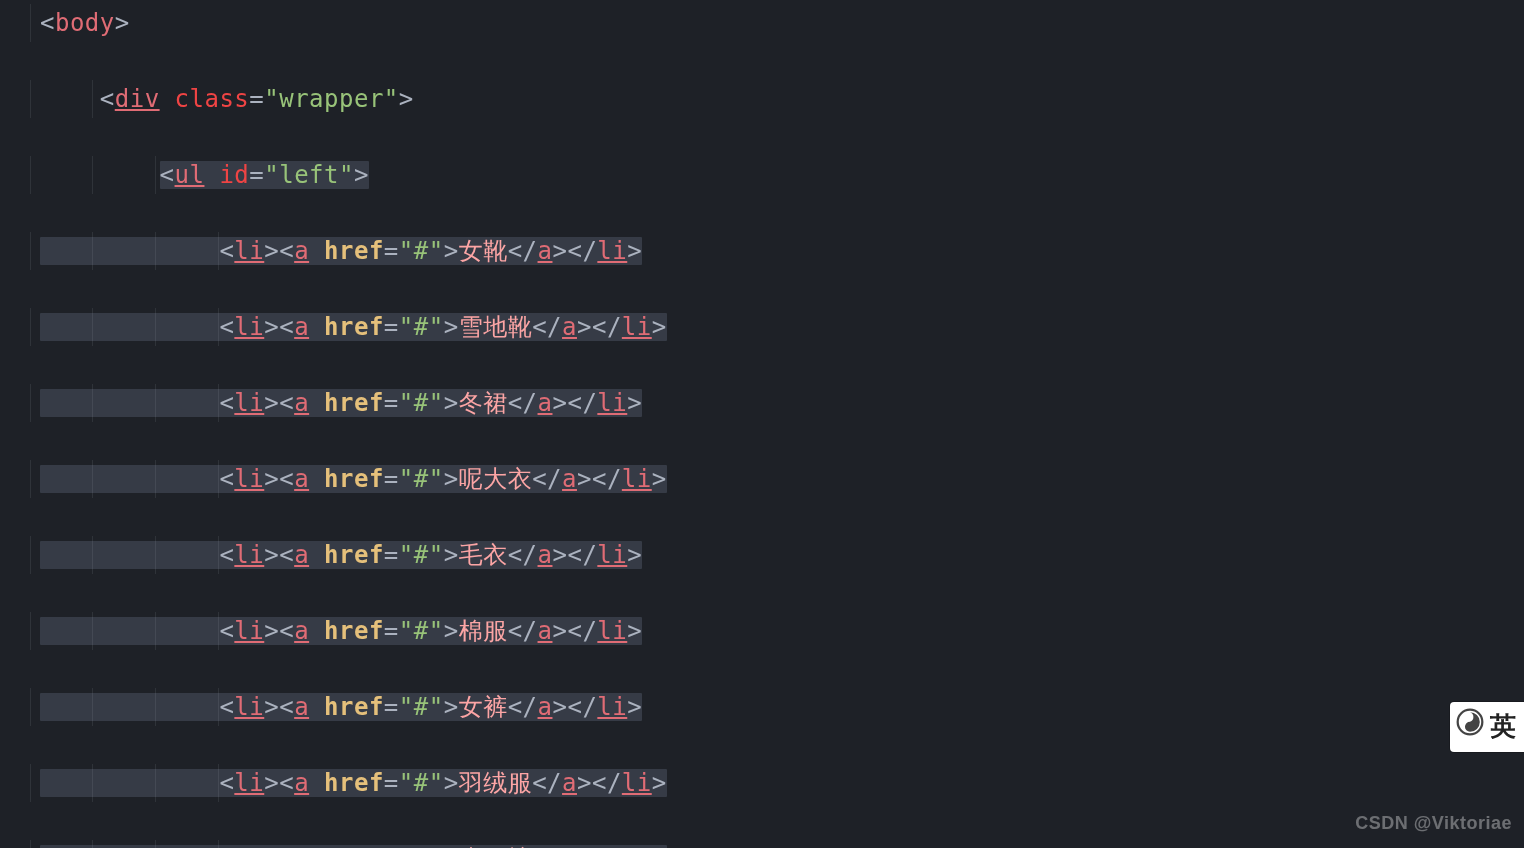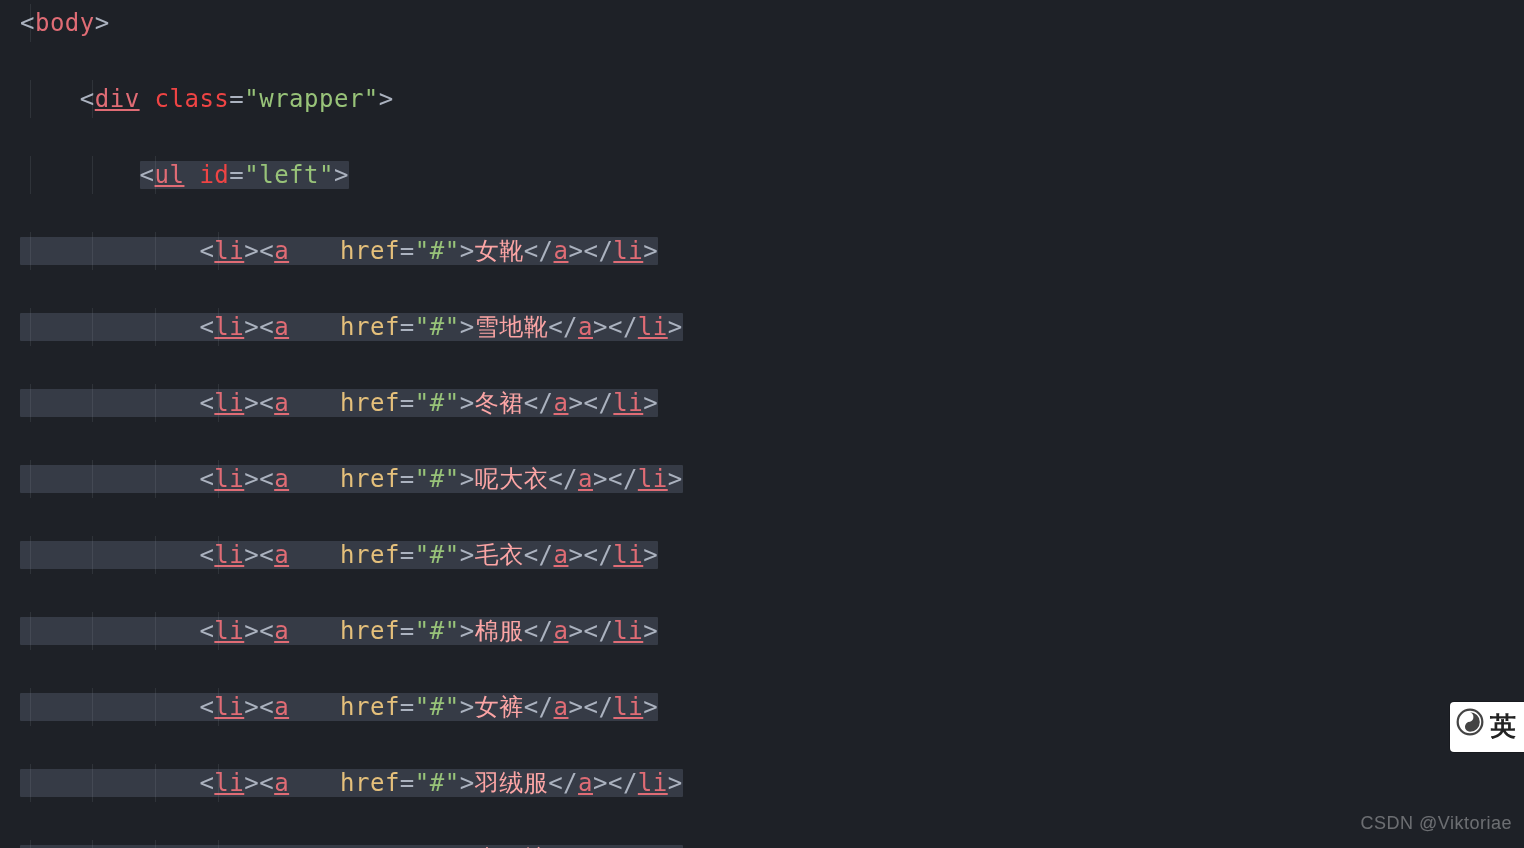--- a/index.html
+++ b/index.html
@@ -13,52 +13,53 @@
     height: 848px;
     overflow: hidden;
     position: relative;
   }
   pre.code {
     padding: 4px 0 0 0;
     white-space: pre;
     font-family: inherit;
     letter-spacing: 0.5px;
   }
-  .line { display: block; padding-left: 20px; position: relative; }
+  .line { display: block; padding-left: 40px; position: relative; }
   .guide {
     position: absolute;
     top: 0; bottom: 0;
     width: 1px;
     background: rgba(171,178,191,0.12);
   }
   .g1 { left: 30px; }
   .g2 { left: 92px; }
   .g3 { left: 155px; }
   .g4 { left: 218px; }
   .sel {
     background: rgba(120,130,150,0.28);
     border-radius: 1px;
   }
   .punct  { color: #abb2bf; }
   .tag    { color: #e06c75; text-decoration: underline; }
   .tagB   { color: #e06c75; }
   .attr   { color: #ef4444; }
   .eq     { color: #abb2bf; }
   .str    { color: #98c379; }
-  .href   { color: #e5c07b; font-weight: 400; margin-left: 36px; }
+  .href   { color: #e5c07b; font-weight: 700; }
   .txt    { color: #fca5a5; }
 
   .watermark {
     position: absolute;
     right: 12px;
     bottom: 6px;
     color: rgba(255,255,255,0.35);
     font-size: 18px;
     font-family: Arial, sans-serif;
     letter-spacing: 0.5px;
+    font-weight: bold;
   }
   .ime-badge {
     position: absolute;
     right: 0;
     bottom: 96px;
     background: #ffffff;
     color: #222;
     font-family: "SimSun", serif;
     font-size: 26px;
     font-weight: bold;

